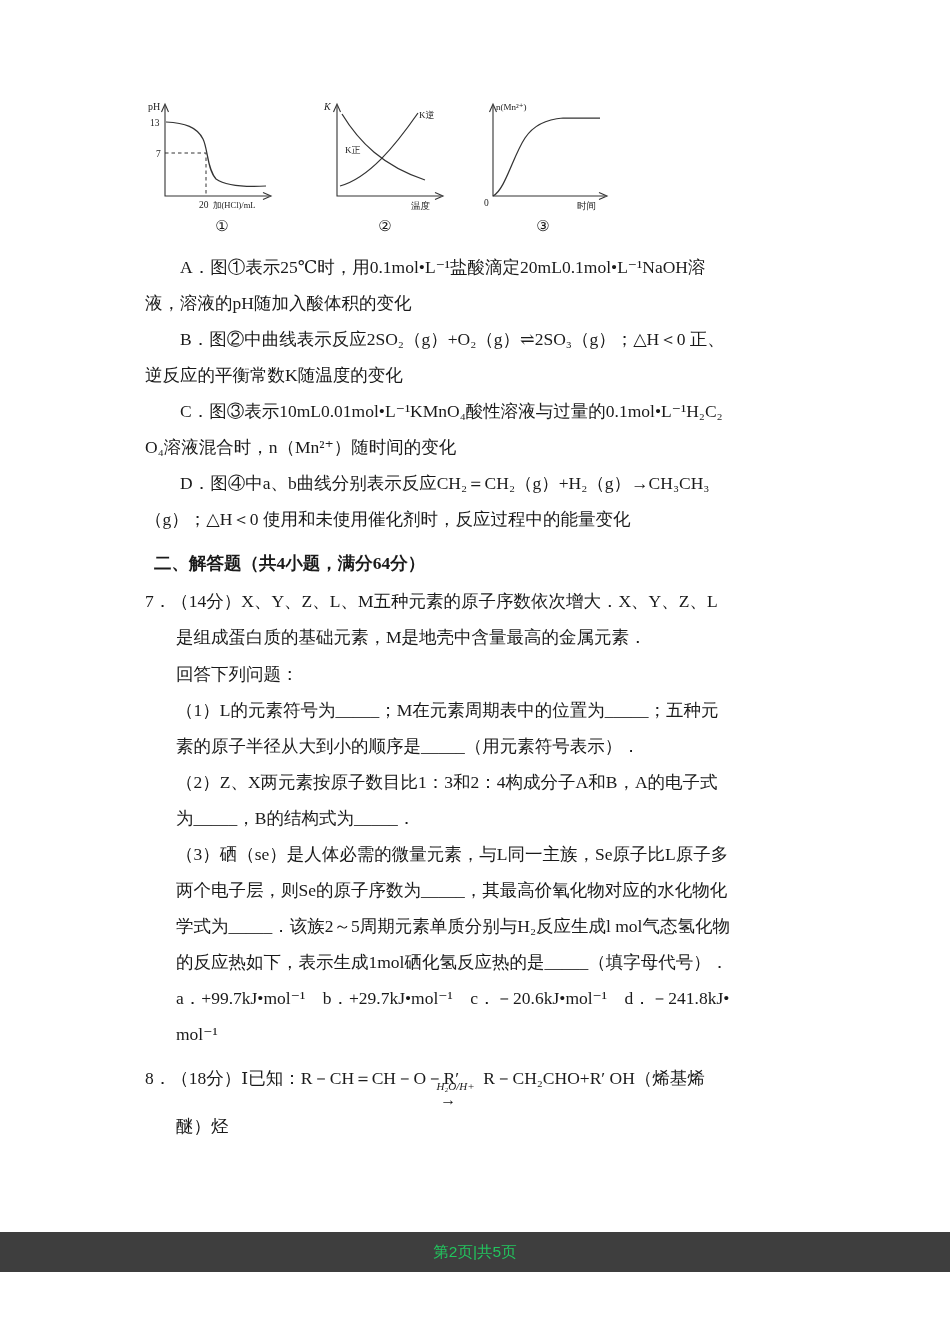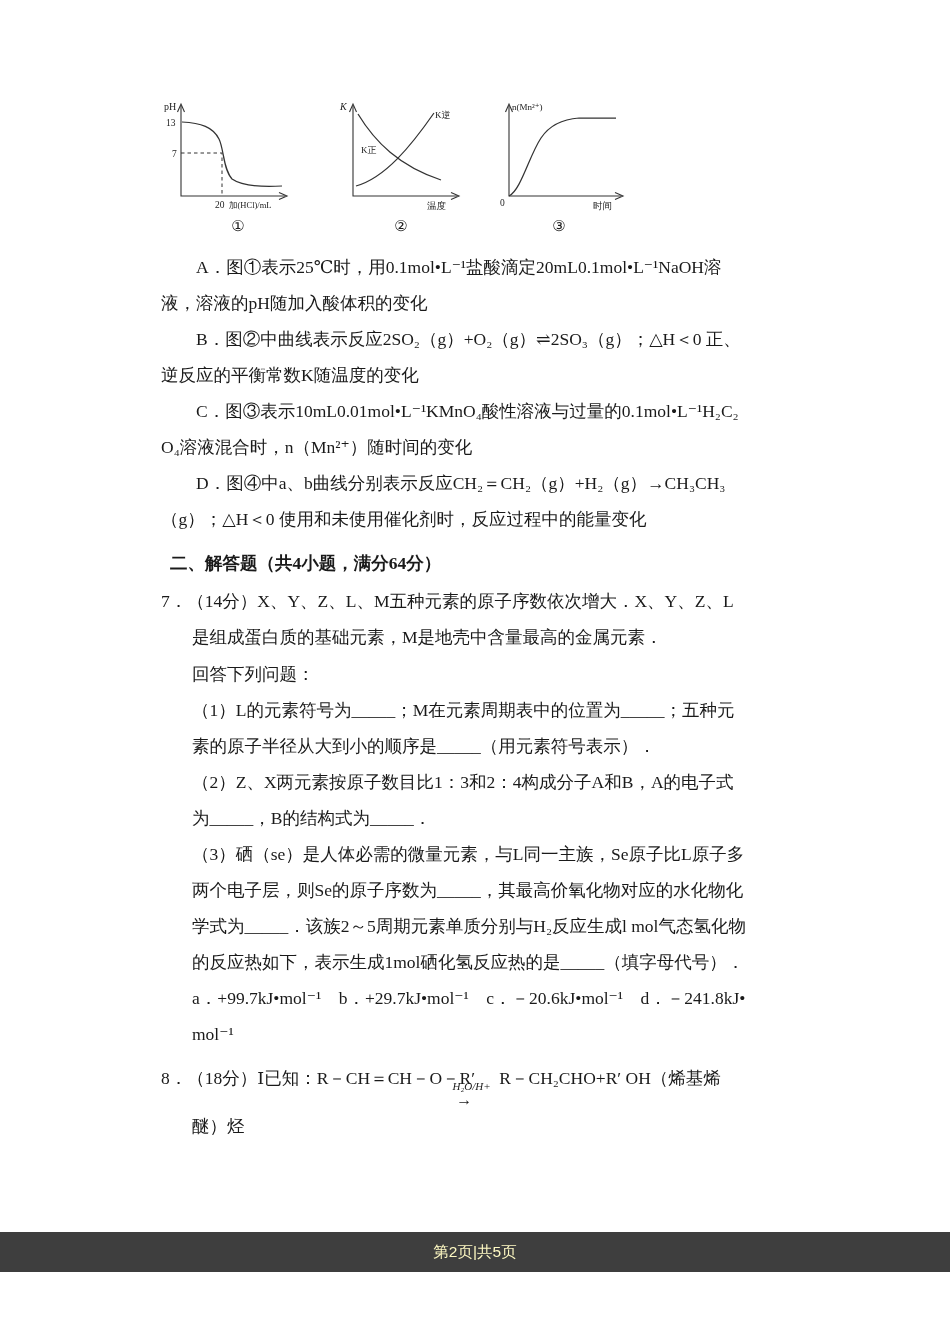--- a/index.html
+++ b/index.html
@@ -7,21 +7,21 @@
   body {
     width: 950px; height: 1344px;
     background: #ffffff;
     position: relative;
     overflow: hidden;
     font-family: "Liberation Serif", "DejaVu Serif", serif;
     color: #1a1a1a;
     font-size: 17.5px;
   }
   .content {
-    position: absolute; top: 0; left: 16px;
+    position: absolute; top: 0; left: 0;
     width: 862px;
     padding: 96px 132px 0 145px;
   }
   .figures-row {
     display: flex; align-items: flex-end; gap: 24px;
     margin-left: 2px;
   }
   .fig { display: flex; flex-direction: column; align-items: center; }
   .fig svg { display: block; }
   .fig-caption { font-size: 15px; margin-top: 3px; line-height: 1.2; }
@@ -38,21 +38,21 @@
   .q8-block { margin-top: 8px; }
   .rxn-arrow {
     display: inline-flex; flex-direction: column; align-items: center;
     vertical-align: -6px; line-height: 1; margin: 0 4px; justify-content: flex-end;
   }
   .rxn-cond { font-size: 11px; font-style: italic; line-height: 1; }
   .rxn-glyph { font-size: 16px; line-height: 1; margin-top: 0px; }
   .footer-bar {
     position: absolute; left: 0; top: 1232px;
     width: 950px; height: 40px;
-    background: #3e3e3e; color: #fef9c3;
+    background: #3e3e3e; color: #22c55e;
     display: flex; align-items: center; justify-content: center;
     font-size: 15.5px;
     font-family: "Liberation Sans", "DejaVu Sans", sans-serif;
   }
 </style>
 </head>
 <body>
 
 <div class="content">
 

